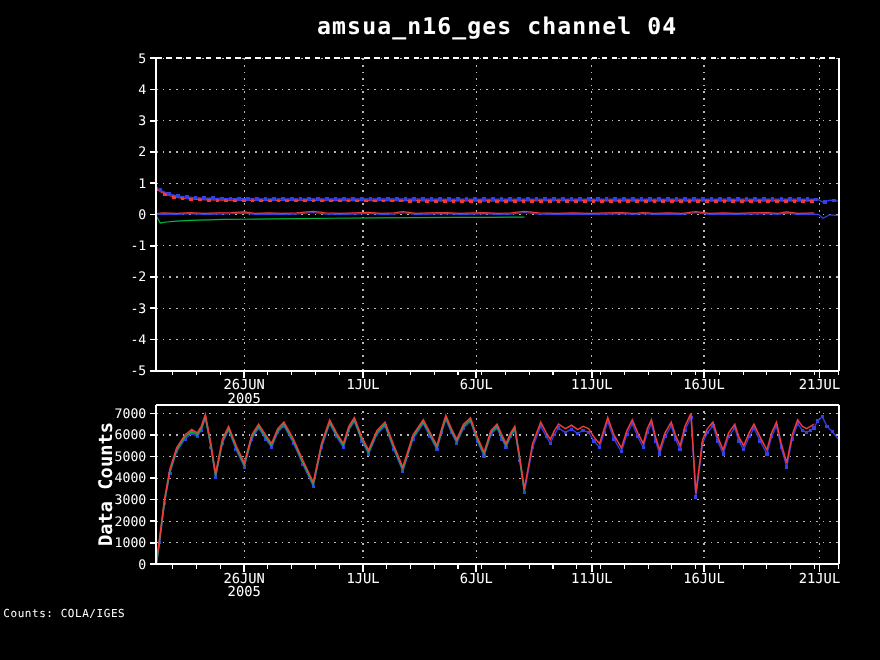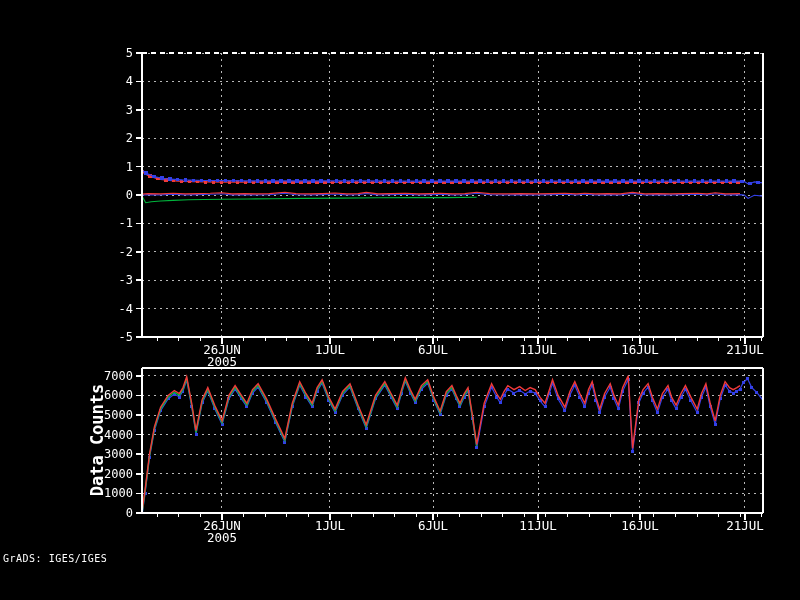--- a/index.html
+++ b/index.html
@@ -12,20 +12,21 @@
   .credit{position:absolute;left:3px;top:553px;color:#fff;font-size:10px;letter-spacing:0.5px;}
   svg{position:absolute;display:block;}
   #top-panel{left:100px;top:45px;}
   #bottom-panel{left:100px;top:360px;}
   text{fill:#fff;font-family:"DejaVu Sans Mono",monospace;}
 </style>
 </head>
 <body>
 
 <div class="screen">
+  <div class="title">amsua_n16_ges channel 04</div>
   <svg id="top-panel" width="690" height="330">
       <clipPath id="clip0">
         <rect x="42" y="8" width="621" height="284"></rect>
       </clipPath>
       <g stroke="#b8b8b8" stroke-width="1" stroke-dasharray="1.5 4.5" shape-rendering="crispEdges">
         <line x1="121.98479999999999" y1="8" x2="121.98479999999999" y2="292"></line>
         <line x1="229.97670000000002" y1="8" x2="229.97670000000002" y2="292"></line>
         <line x1="333.0006" y1="8" x2="333.0006" y2="292"></line>
         <line x1="438.0117" y1="8" x2="438.0117" y2="292"></line>
         <line x1="539.9799" y1="8" x2="539.9799" y2="292"></line>
@@ -499,14 +500,14 @@
           <polyline points="42.0,152.0 45.1,129.5 49.5,94.2 54.4,66.8 60.6,47.2 68.1,35.4 74.3,30.5 79.3,33.5 83.0,27.6 86.7,16.8 91.7,43.3 96.0,70.7 102.2,39.4 107.8,27.6 114.7,45.2 122.1,60.9 128.9,35.4 135.1,25.6 141.4,35.4 146.9,43.3 152.5,29.6 158.1,23.7 166.8,39.4 175.5,58.9 184.8,78.5 192.3,43.3 199.7,21.7 205.9,33.5 212.2,43.3 217.1,27.6 222.1,19.8 228.9,37.4 235.1,49.1 242.6,31.5 250.0,23.7 258.1,45.2 266.2,64.8 275.5,35.4 284.8,21.7 291.0,33.5 297.2,45.2 301.6,29.6 305.3,17.8 310.3,29.6 315.2,39.4 321.4,25.6 327.7,19.8 333.9,37.4 340.1,51.1 346.3,31.5 351.9,25.6 356.2,35.4 360.0,43.3 364.3,33.5 368.0,27.6 372.4,55.0 376.7,84.4 384.2,43.3 391.6,23.7 396.6,33.5 400.3,39.4 404.0,31.5 407.8,25.6 414.0,29.6 419.6,26.6 425.2,30.5 430.1,27.6 435.1,29.6 440.1,37.4 445.0,43.3 449.4,29.6 452.5,19.8 458.1,35.4 464.9,47.2 469.9,31.5 474.8,21.7 479.8,33.5 484.8,43.3 488.5,29.6 492.2,21.7 496.0,37.4 499.7,49.1 504.6,33.5 510.2,23.7 514.0,35.4 518.3,45.2 522.7,27.6 528.2,15.8 532.6,88.3 538.8,39.4 543.1,29.6 548.1,23.7 552.5,37.4 557.4,49.1 562.4,33.5 568.0,25.6 571.7,37.4 576.1,45.2 581.0,33.5 585.4,25.6 591.0,37.4 597.2,49.1 601.5,33.5 605.9,23.7 610.2,43.3 615.2,60.9 620.2,35.4 625.1,21.7 629.5,27.6 633.2,29.6 636.9,27.6 640.0,25.6" fill="none" stroke="#f03a3a" stroke-width="1.4"></polyline>
         </g>
       </g>
       <g stroke="#ffffff" stroke-width="2" shape-rendering="crispEdges">
         <line x1="42" y1="8" x2="42" y2="153"></line>
         <line x1="663" y1="8" x2="663" y2="153"></line>
         <line x1="42" y1="153" x2="663" y2="153"></line>
         <line x1="42" y1="8" x2="663" y2="8"></line>
       </g>
     </svg>
-  <div class="credit">GrADS: IGES/IGES</div>
+  <div class="credit">Counts: COLA/IGES</div>
 </div>
 
 </body></html>

